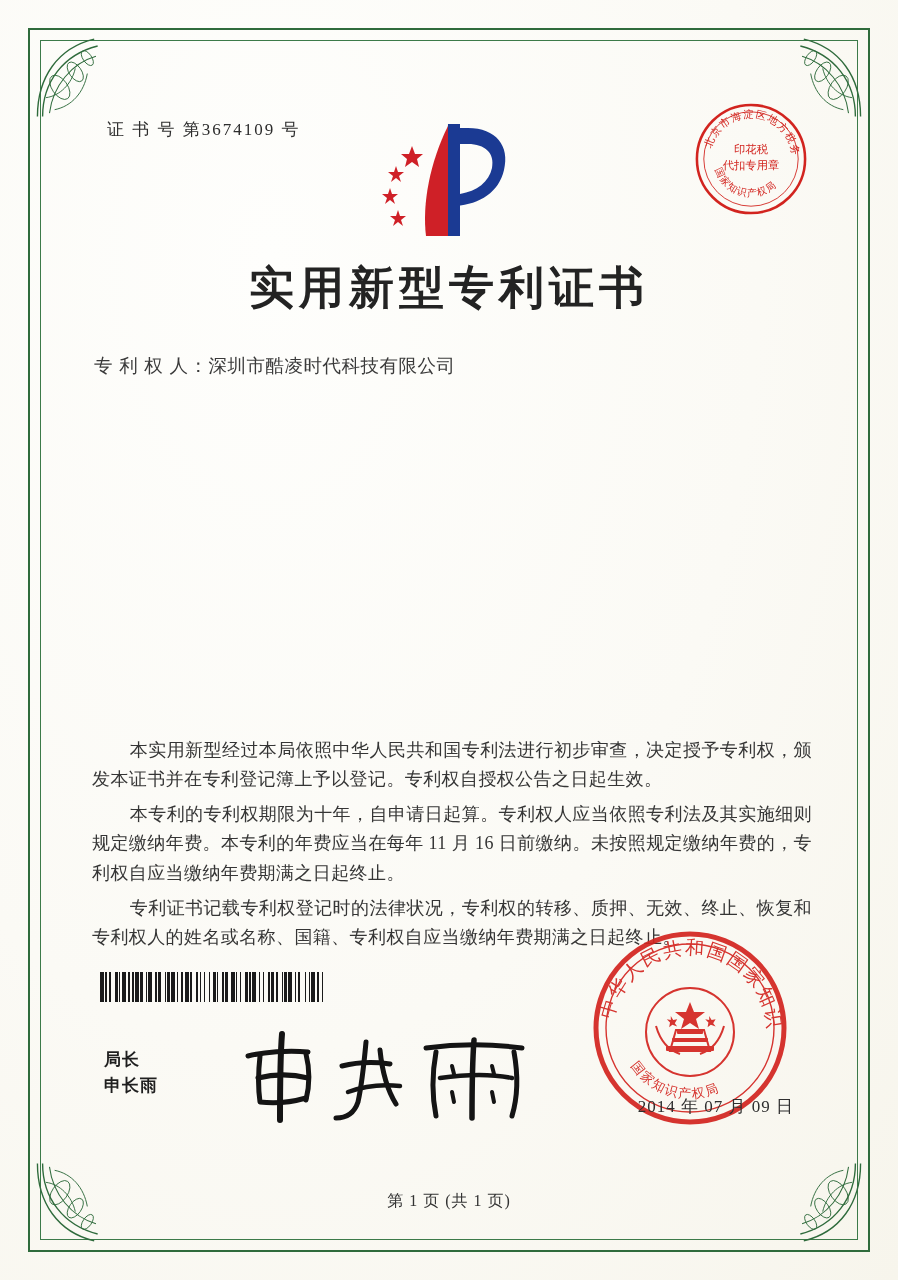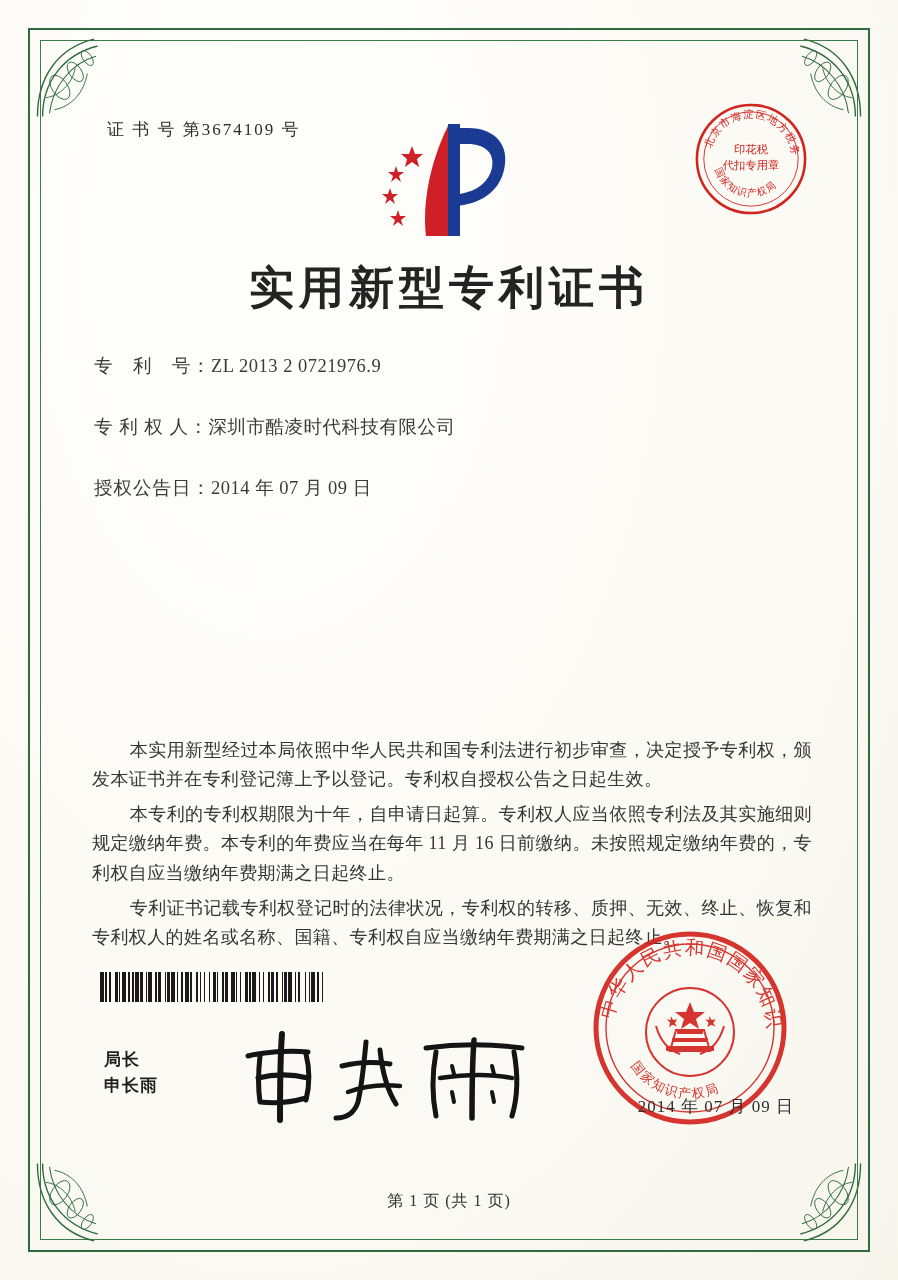--- a/index.html
+++ b/index.html
@@ -290,27 +290,21 @@
         </text>
         <text x="60" y="54" text-anchor="middle" font-size="11.5" fill="#d2241f" font-family="'Liberation Serif',serif">印花税</text>
         <text x="60" y="70" text-anchor="middle" font-size="11.5" fill="#d2241f" font-family="'Liberation Serif',serif">代扣专用章</text>
       </svg>
     </div>
 
     <div class="title">实用新型专利证书</div>
 
     <div class="fields">
       <div class="field">
-        <span class="lbl">专　利　号：</span><span class="val">ZL 2013 2 0721976.9</span>
-      </div>
-      <div class="field">
         <span class="lbl">专 利 权 人：</span><span class="val">深圳市酷凌时代科技有限公司</span>
-      </div>
-      <div class="field">
-        <span class="lbl">授权公告日：</span><span class="val">2014 年 07 月 09 日</span>
       </div>
     </div>
 
     <div class="paragraphs">
       <div class="para">本实用新型经过本局依照中华人民共和国专利法进行初步审查，决定授予专利权，颁发本证书并在专利登记簿上予以登记。专利权自授权公告之日起生效。</div>
       <div class="para">本专利的专利权期限为十年，自申请日起算。专利权人应当依照专利法及其实施细则规定缴纳年费。本专利的年费应当在每年 11 月 16 日前缴纳。未按照规定缴纳年费的，专利权自应当缴纳年费期满之日起终止。</div>
       <div class="para">专利证书记载专利权登记时的法律状况，专利权的转移、质押、无效、终止、恢复和专利权人的姓名或名称、国籍、专利权自应当缴纳年费期满之日起终止。</div>
     </div>
 
     <div class="barcode">

